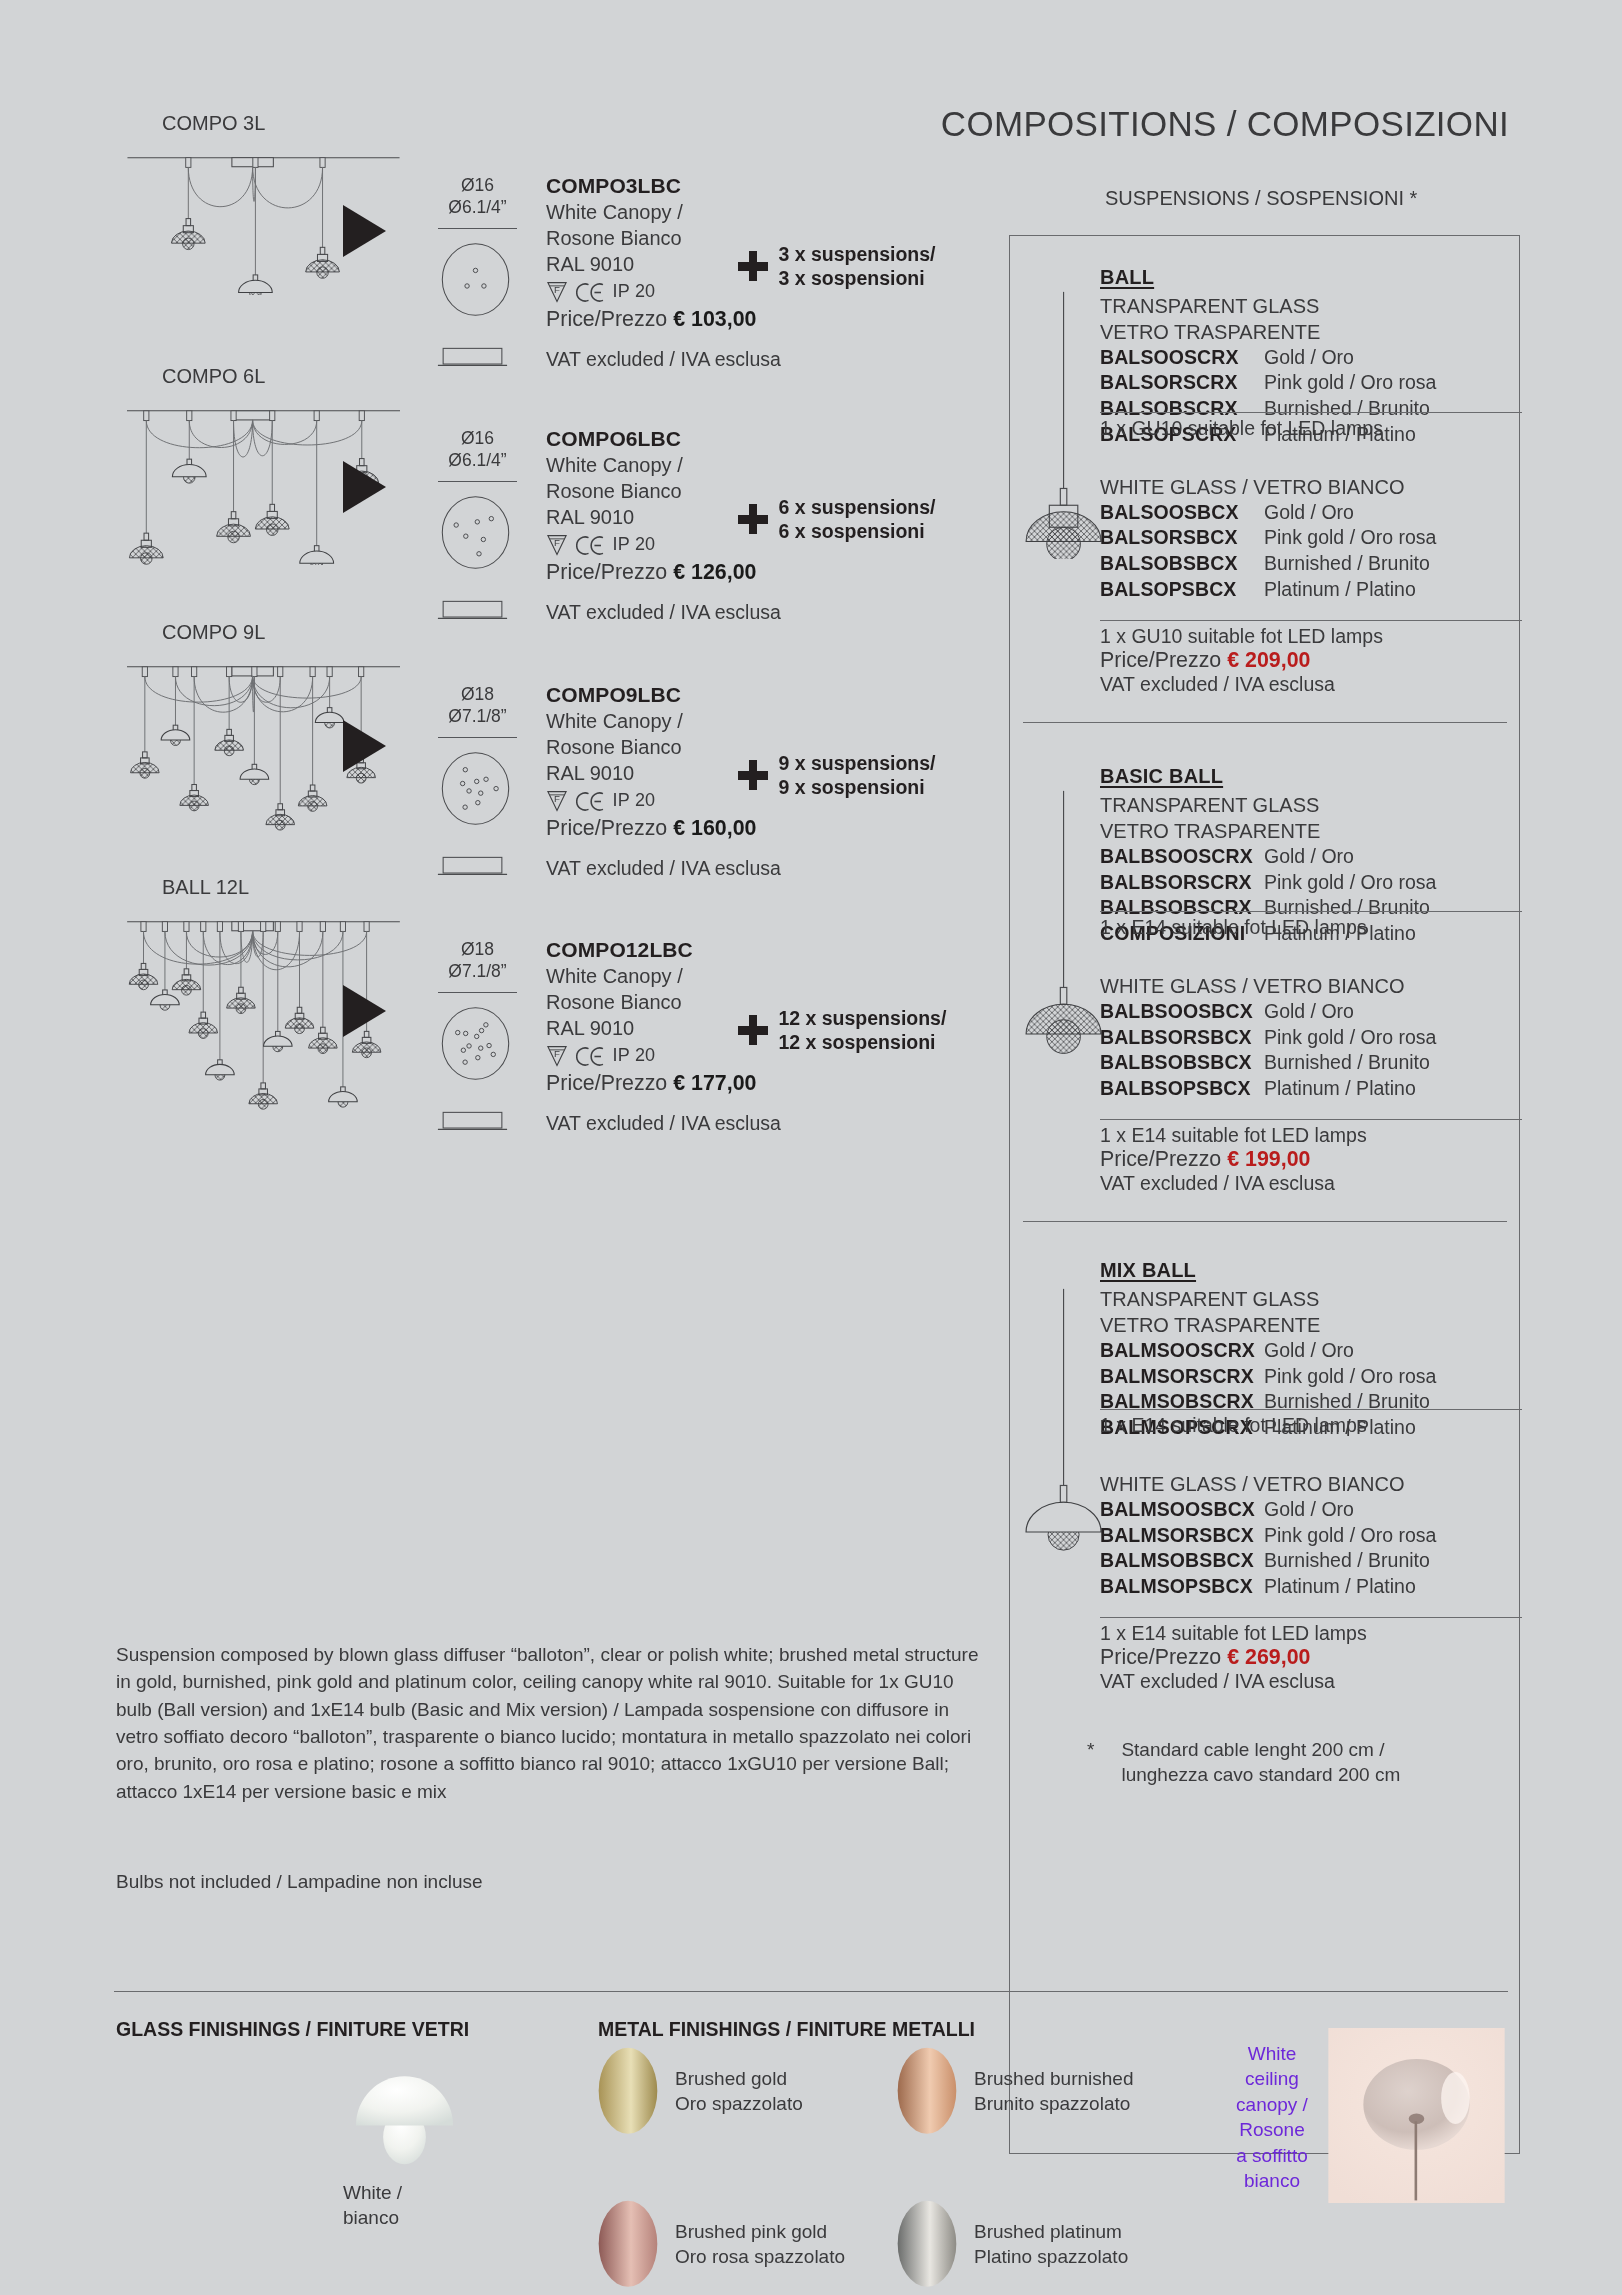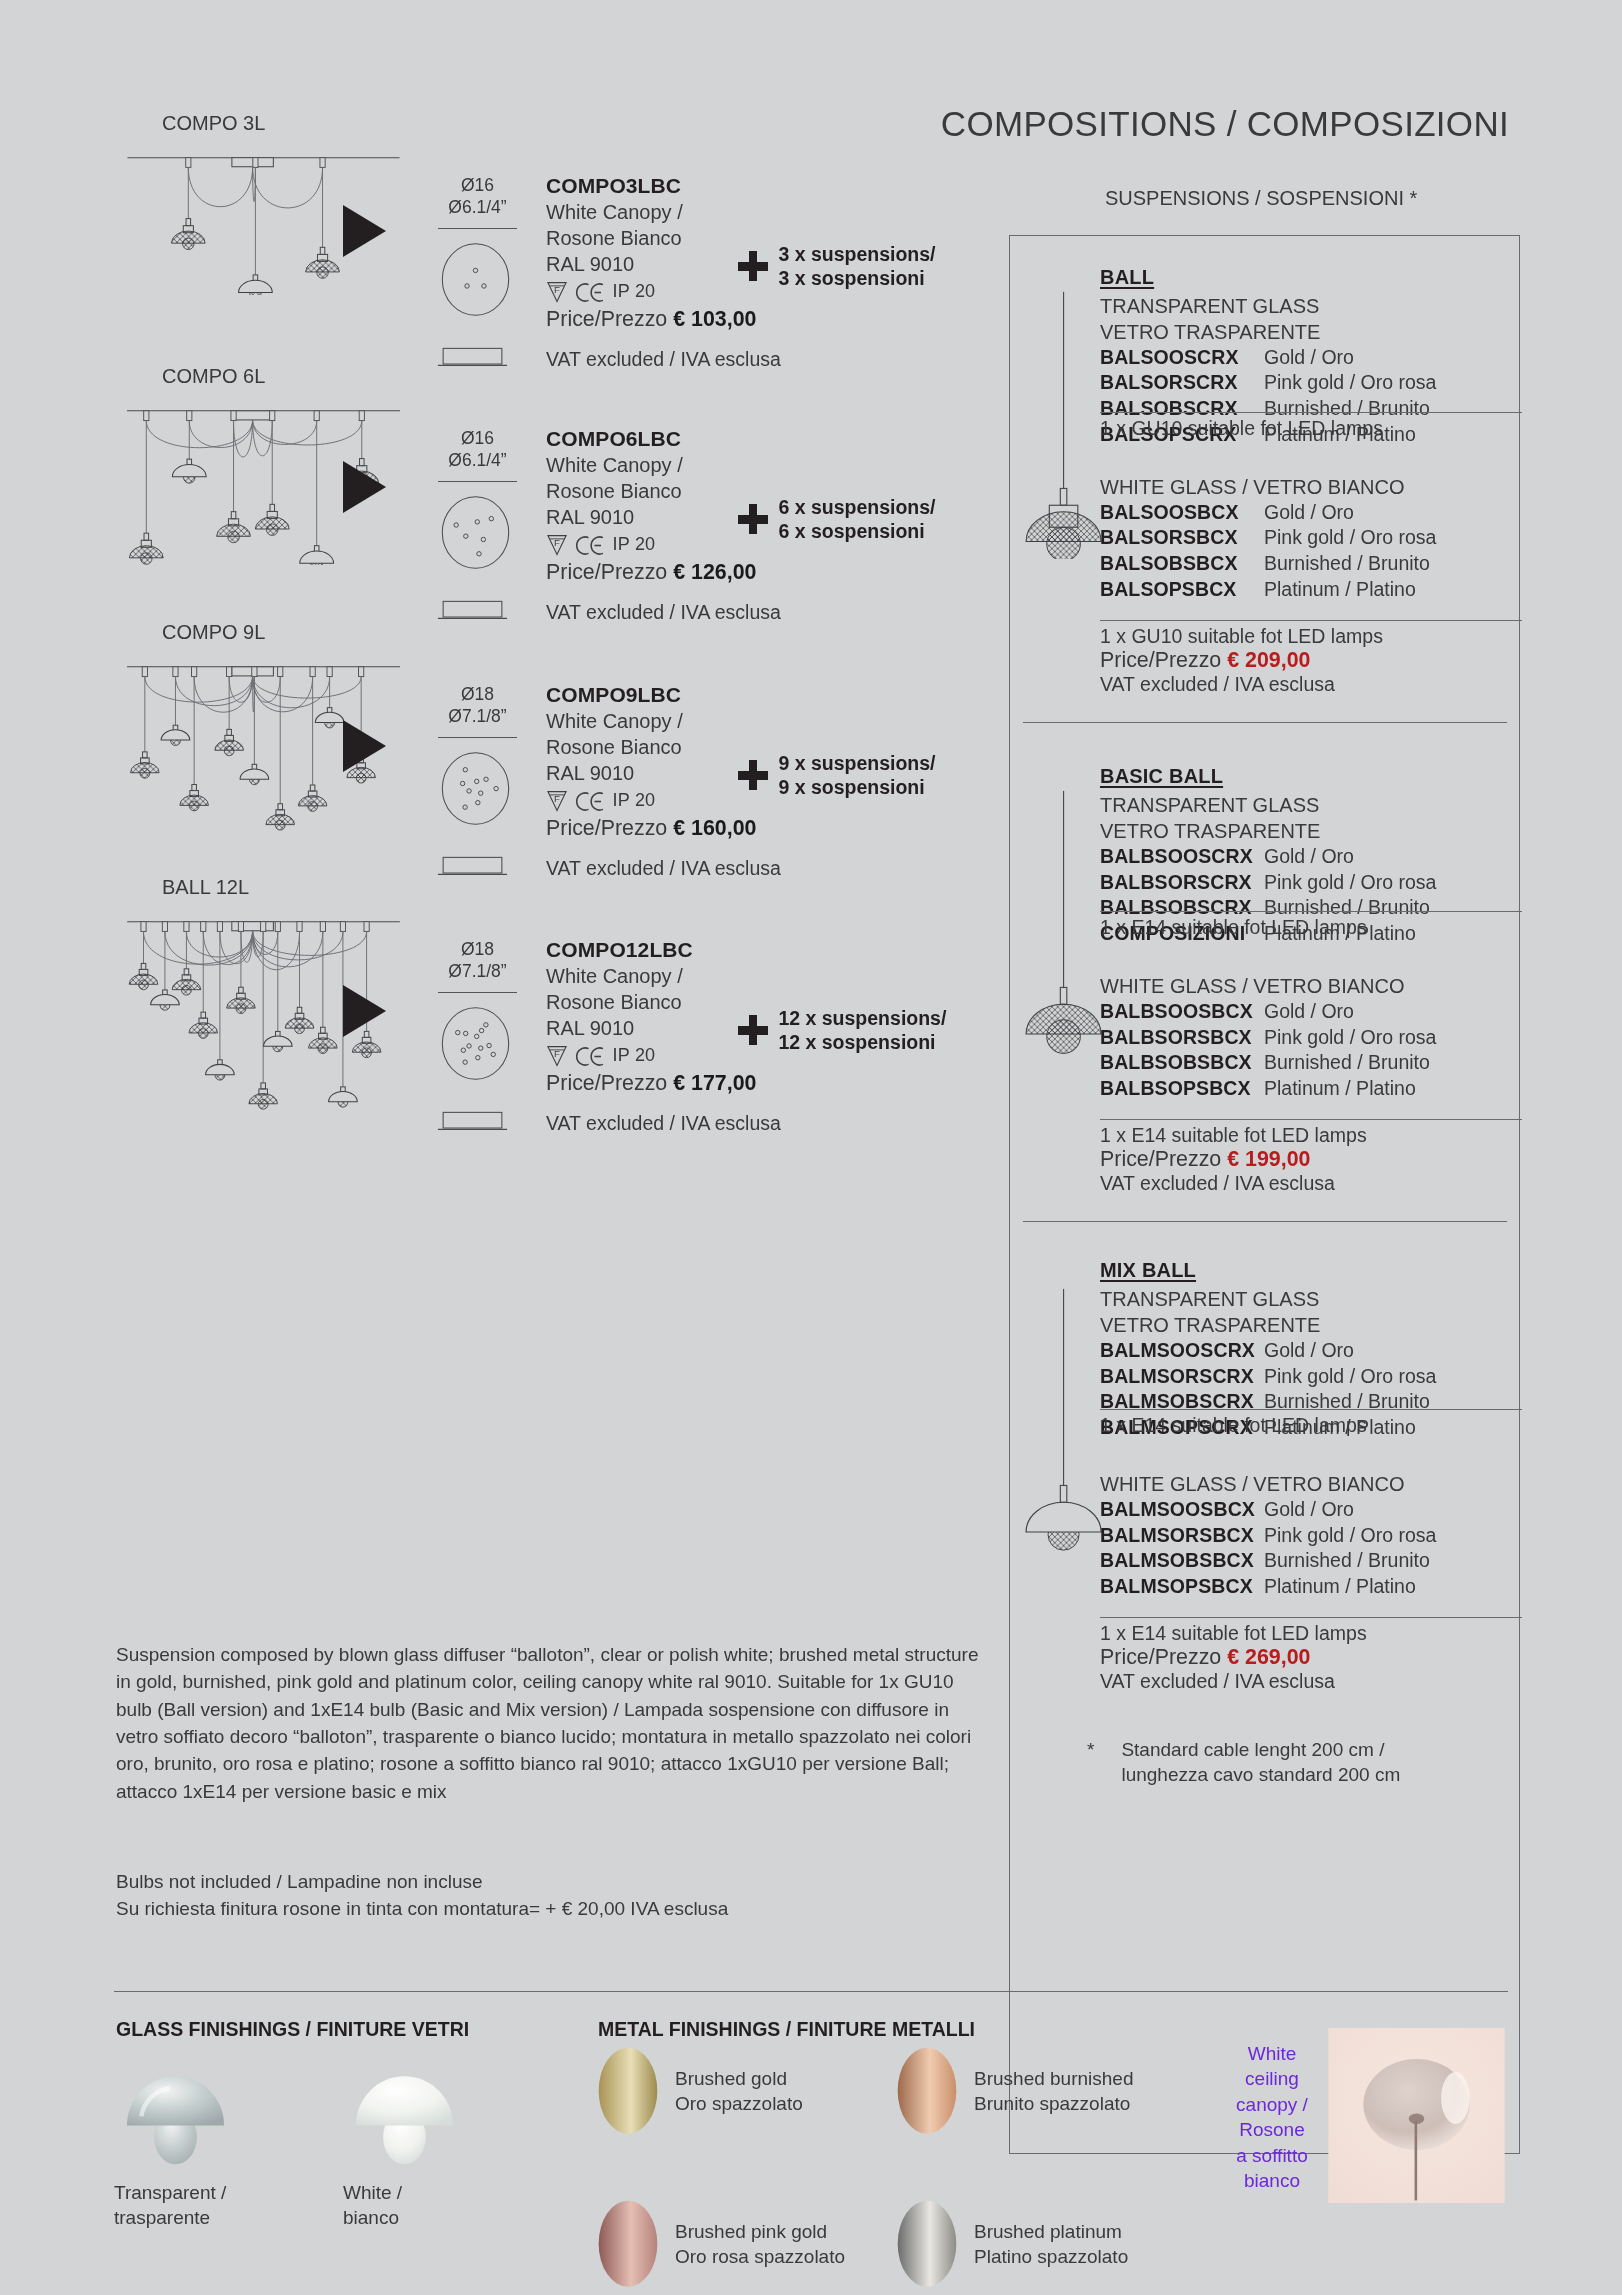--- a/index.html
+++ b/index.html
@@ -909,45 +909,26 @@
         <span>Standard cable lenght 200 cm /</span><br>
         <span>lunghezza cavo standard 200 cm</span>
       </span>
     </div>
   </div>
 
   <div class="desc">Suspension composed by blown glass diffuser “balloton”, clear or polish white; brushed metal structure in gold, burnished, pink gold and platinum color, ceiling canopy white ral 9010. Suitable for 1x GU10 bulb (Ball version) and 1xE14 bulb (Basic and Mix version) / Lampada sospensione con diffusore in vetro soffiato decoro “balloton”, trasparente o bianco lucido; montatura in metallo spazzolato nei colori oro, brunito, oro rosa e platino; rosone a soffitto bianco ral 9010; attacco 1xGU10 per versione Ball; attacco 1xE14 per versione basic e mix</div>
 
   <div class="notes">
     <div>Bulbs not included / Lampadine non incluse</div>
-    <div>Su richiesta finitura rosone in tinta con montatura= + € 20,00 IVA esclusa</div>
   </div>
 
   <div class="fin-rule"></div>
   <div class="fin-title" style="left:116px; top:2018px;">GLASS FINISHINGS / FINITURE VETRI</div>
   <div class="fin-title" style="left:598px; top:2018px;">METAL FINISHINGS / FINITURE METALLI</div>
 
-  <div class="glass-item" style="left:114px; top:2054px;">
-    <svg width="123" height="117" viewBox="0 0 190 180">
-      <defs>
-        <radialGradient id="gt" cx="40%" cy="30%" r="80%">
-          <stop offset="0%" stop-color="#f2f4f3"></stop>
-          <stop offset="45%" stop-color="#c9d2d2"></stop>
-          <stop offset="100%" stop-color="#9fa9ab"></stop>
-        </radialGradient>
-      </defs>
-      <ellipse cx="95" cy="128" rx="33" ry="42" fill="url(#gt)" opacity="0.92"></ellipse>
-      <path d="M20 110 A75 76 0 0 1 170 110 Z" fill="url(#gt)"></path>
-      <path d="M42 96 A53 54 0 0 1 86 52" stroke="#ffffff" stroke-width="7" fill="none" opacity="0.5"></path>
-    </svg>
-    <div class="glass-cap" style="margin-top:9px;">
-      <span>Transparent /</span><br>
-      <span>trasparente</span>
-    </div>
-  </div>
 
   <div class="glass-item" style="left:343px; top:2054px;">
     <svg width="123" height="117" viewBox="0 0 190 180">
       <defs>
         <radialGradient id="gw" cx="42%" cy="28%" r="82%">
           <stop offset="0%" stop-color="#ffffff"></stop>
           <stop offset="55%" stop-color="#f1f3ef"></stop>
           <stop offset="100%" stop-color="#d5dcd9"></stop>
         </radialGradient>
       </defs>

